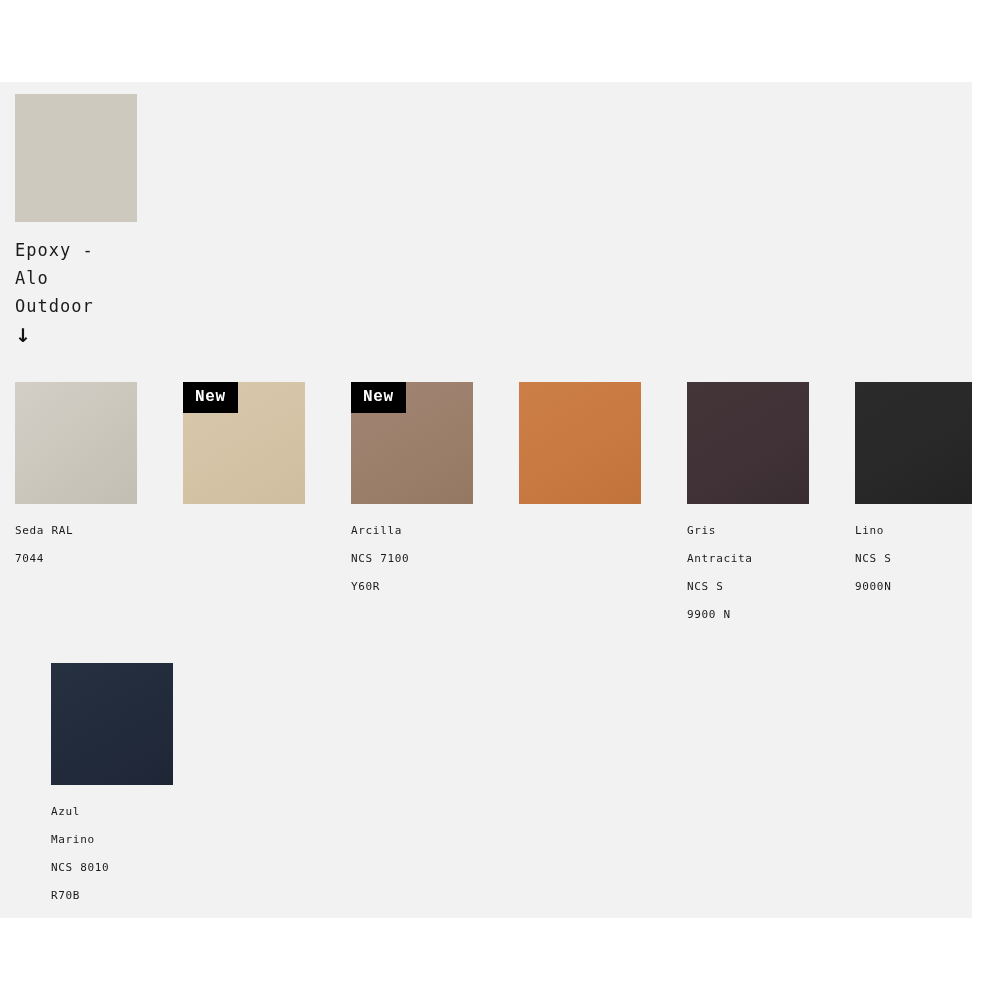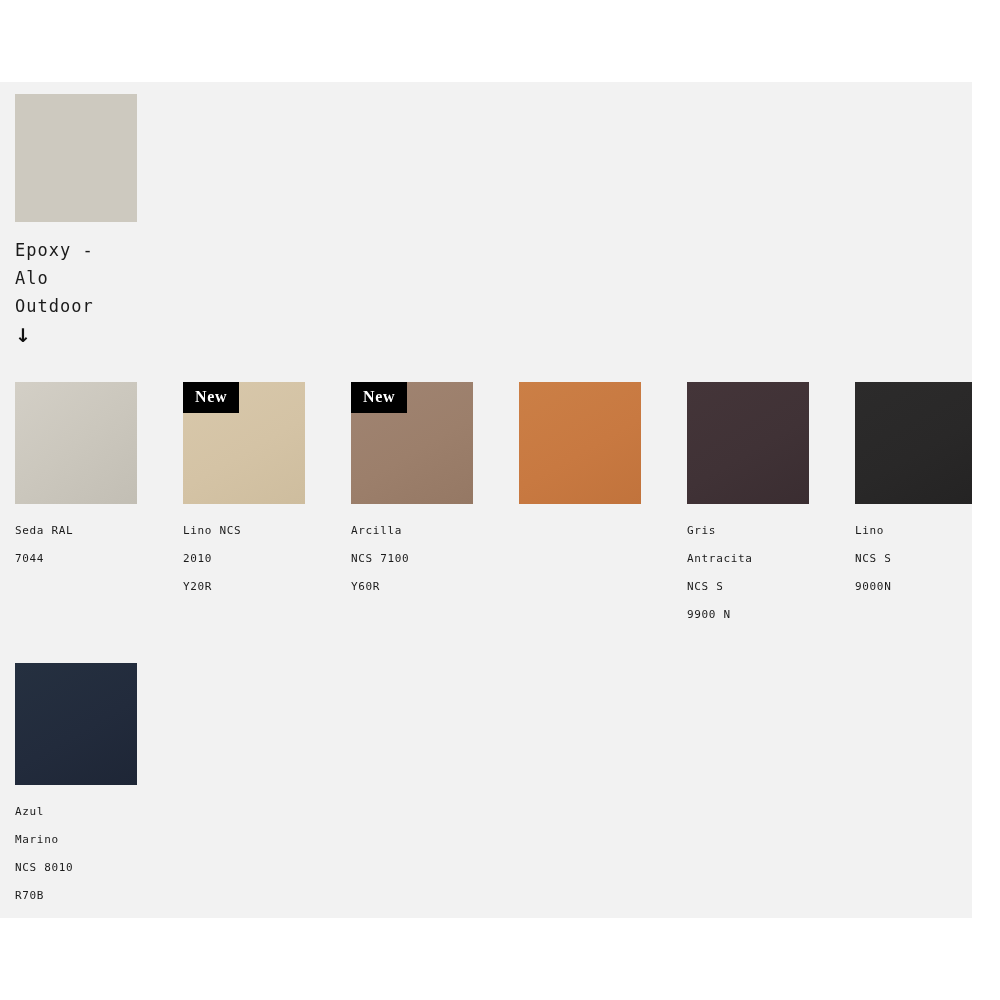--- a/index.html
+++ b/index.html
@@ -63,21 +63,21 @@
 
   
   .grid {
     position: absolute;
     left: 15px;
     display: flex;
     flex-wrap: nowrap;
   }
 
   .grid-row1 { top: 300px; }
-  .grid-row2 { top: 581px; }
+  .grid-row2 { top: 581px; margin-left: 36px; }
 
   .swatch {
     width: 122px;
     margin-right: 46px;
     position: relative;
   }
   .swatch:last-child { margin-right: 0; }
 
   .chip {
     position: relative;
@@ -94,21 +94,21 @@
   .badge {
     position: absolute;
     left: 0;
     top: 0;
     background: #000000;
     color: #ffffff;
     font-size: 16px;
     letter-spacing: 0.04em;
     padding: 7px 12px 8px 12px;
     line-height: 1;
-    font-family: Liberation Serif, serif;
+    font-family: Liberation Mono, monospace;
     font-weight: 700;
     z-index: 2;
   }
 
   .caption {
     margin-top: 13px;
     font-size: 11px;
     line-height: 28px;
     letter-spacing: 0.06em;
     color: #1b1b1b;
@@ -135,23 +135,20 @@
             <div class="chip-surface" style="background: linear-gradient(140deg, rgb(211, 207, 198) 0%, rgb(203, 199, 189) 50%, rgb(194, 190, 180) 100%);"></div>
           </div>
           <div class="caption">Seda RAL
 7044</div>
         </div>
         <div class="swatch">
           <div class="chip">
             <div class="chip-surface" style="background: linear-gradient(150deg, rgb(216, 200, 171) 0%, rgb(212, 195, 165) 55%, rgb(206, 189, 158) 100%);"></div>
             <div class="badge" style="background: rgb(0, 0, 0); color: rgb(255, 255, 255);">New</div>
           </div>
-          <div class="caption">Lino NCS
-2010
-Y20R</div>
         </div>
         <div class="swatch">
           <div class="chip">
             <div class="chip-surface" style="background: linear-gradient(150deg, rgb(160, 132, 114) 0%, rgb(156, 127, 107) 55%, rgb(149, 120, 100) 100%);"></div>
             <div class="badge" style="background: rgb(0, 0, 0); color: rgb(255, 255, 255);">New</div>
           </div>
           <div class="caption">Arcilla
 NCS 7100
 Y60R</div>
         </div>

